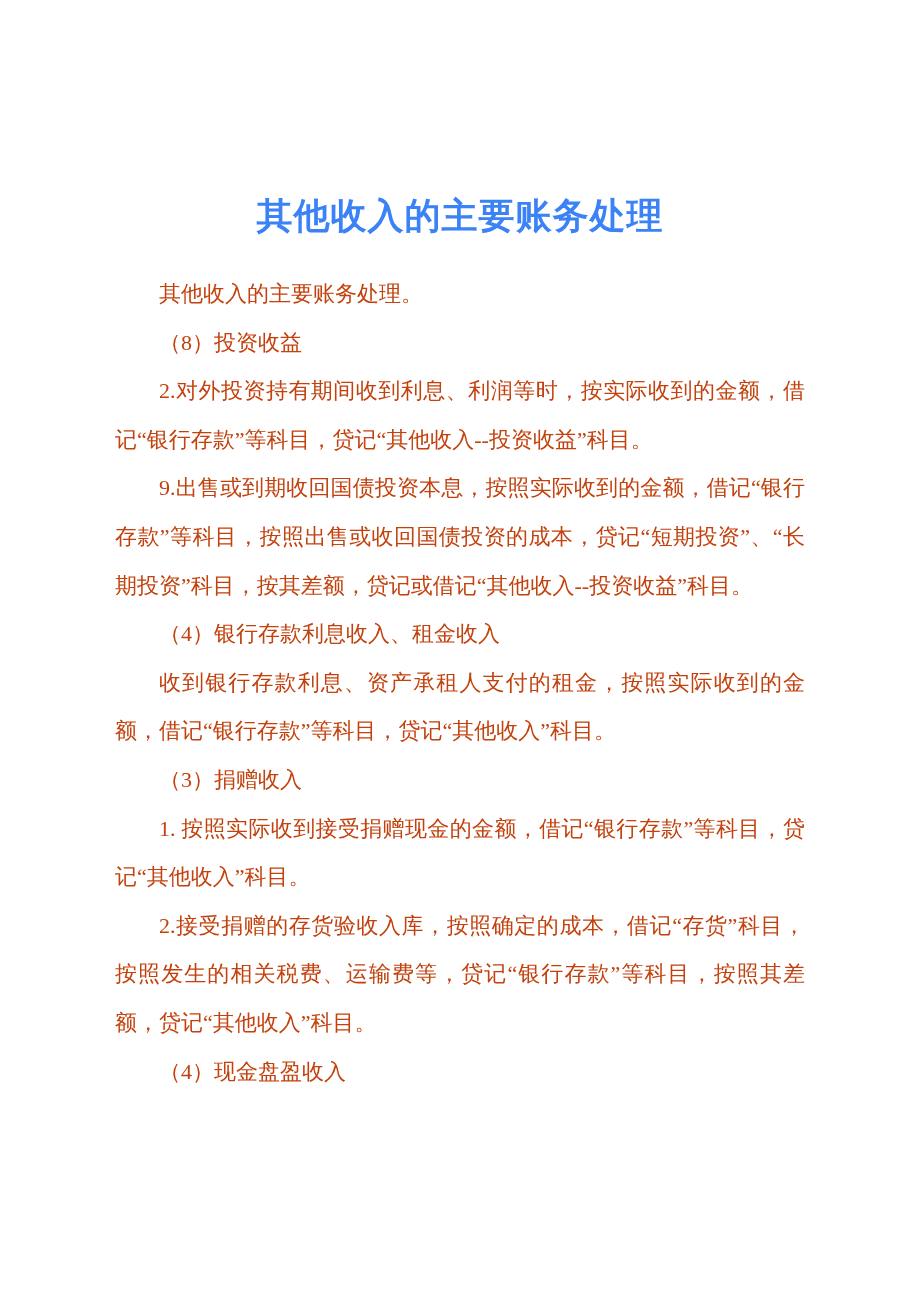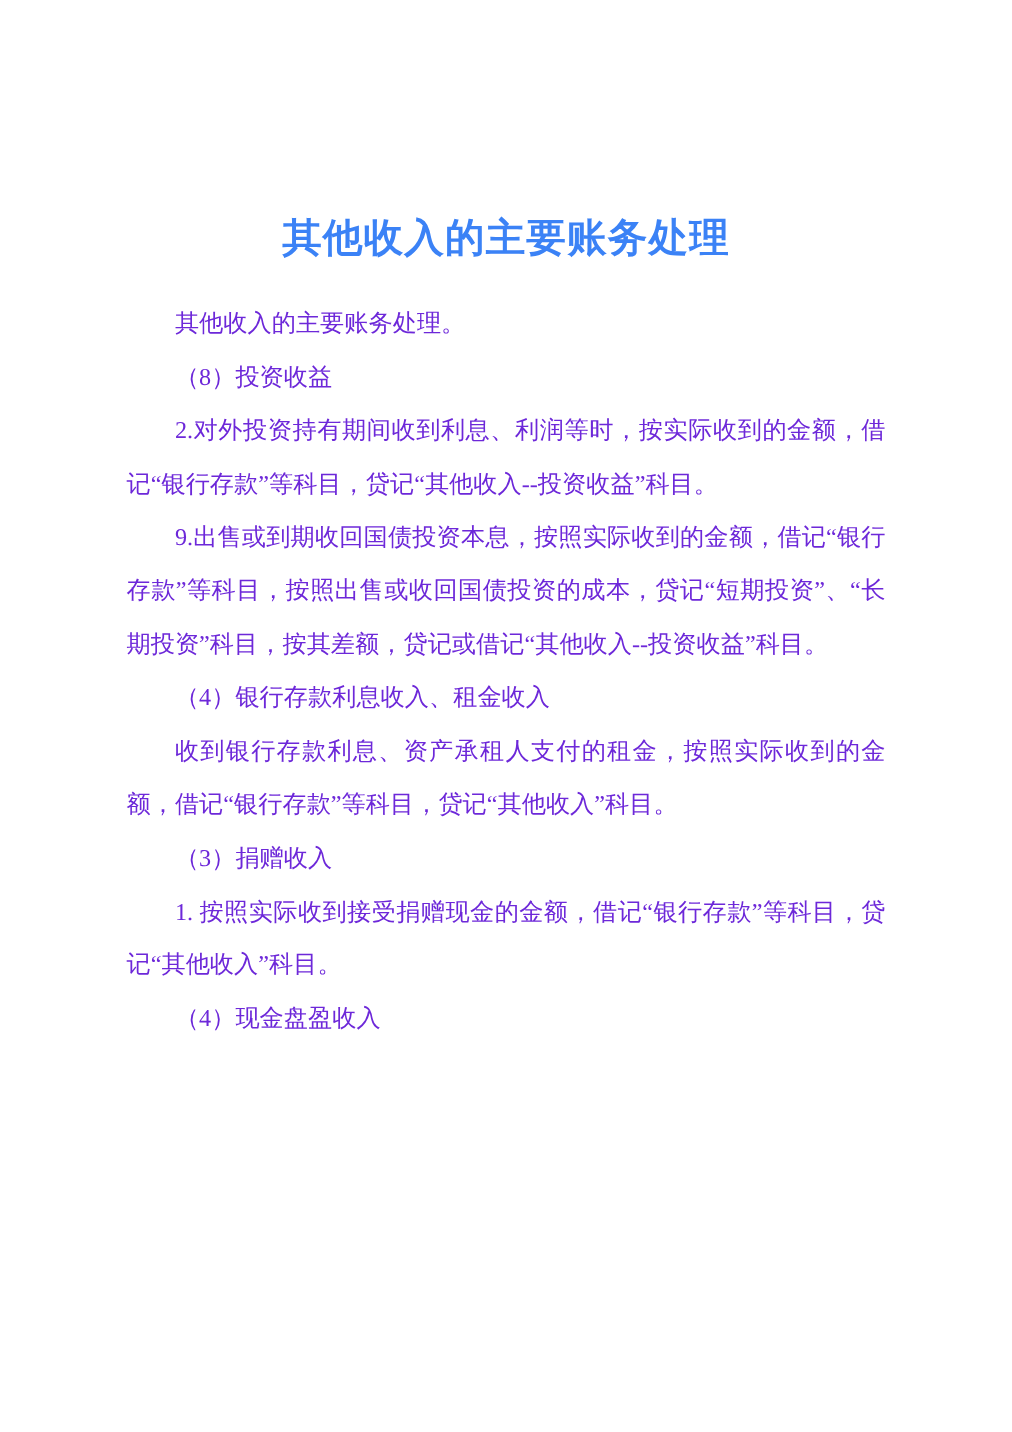--- a/index.html
+++ b/index.html
@@ -45,25 +45,26 @@
     text-indent: 2em;
   }
 </style>
 </head>
 <body>
 
 <div class="page">
 
   <h1 class="doc-title" style="color: #3b82f6;">其他收入的主要账务处理</h1>
 
-  <div class="doc-body" style="color: #6d28d9;">
+  <div class="doc-body" style="color: #c2410c;">
     <p>其他收入的主要账务处理。</p>
     <p>（8）投资收益</p>
     <p>2.对外投资持有期间收到利息、利润等时，按实际收到的金额，借记“银行存款”等科目，贷记“其他收入--投资收益”科目。</p>
     <p>9.出售或到期收回国债投资本息，按照实际收到的金额，借记“银行存款”等科目，按照出售或收回国债投资的成本，贷记“短期投资”、“长期投资”科目，按其差额，贷记或借记“其他收入--投资收益”科目。</p>
     <p>（4）银行存款利息收入、租金收入</p>
     <p>收到银行存款利息、资产承租人支付的租金，按照实际收到的金额，借记“银行存款”等科目，贷记“其他收入”科目。</p>
     <p>（3）捐赠收入</p>
     <p>1. 按照实际收到接受捐赠现金的金额，借记“银行存款”等科目，贷记“其他收入”科目。</p>
+    <p>2.接受捐赠的存货验收入库，按照确定的成本，借记“存货”科目，按照发生的相关税费、运输费等，贷记“银行存款”等科目，按照其差额，贷记“其他收入”科目。</p>
     <p>（4）现金盘盈收入</p>
   </div>
 
 </div>
 
 </body></html>

